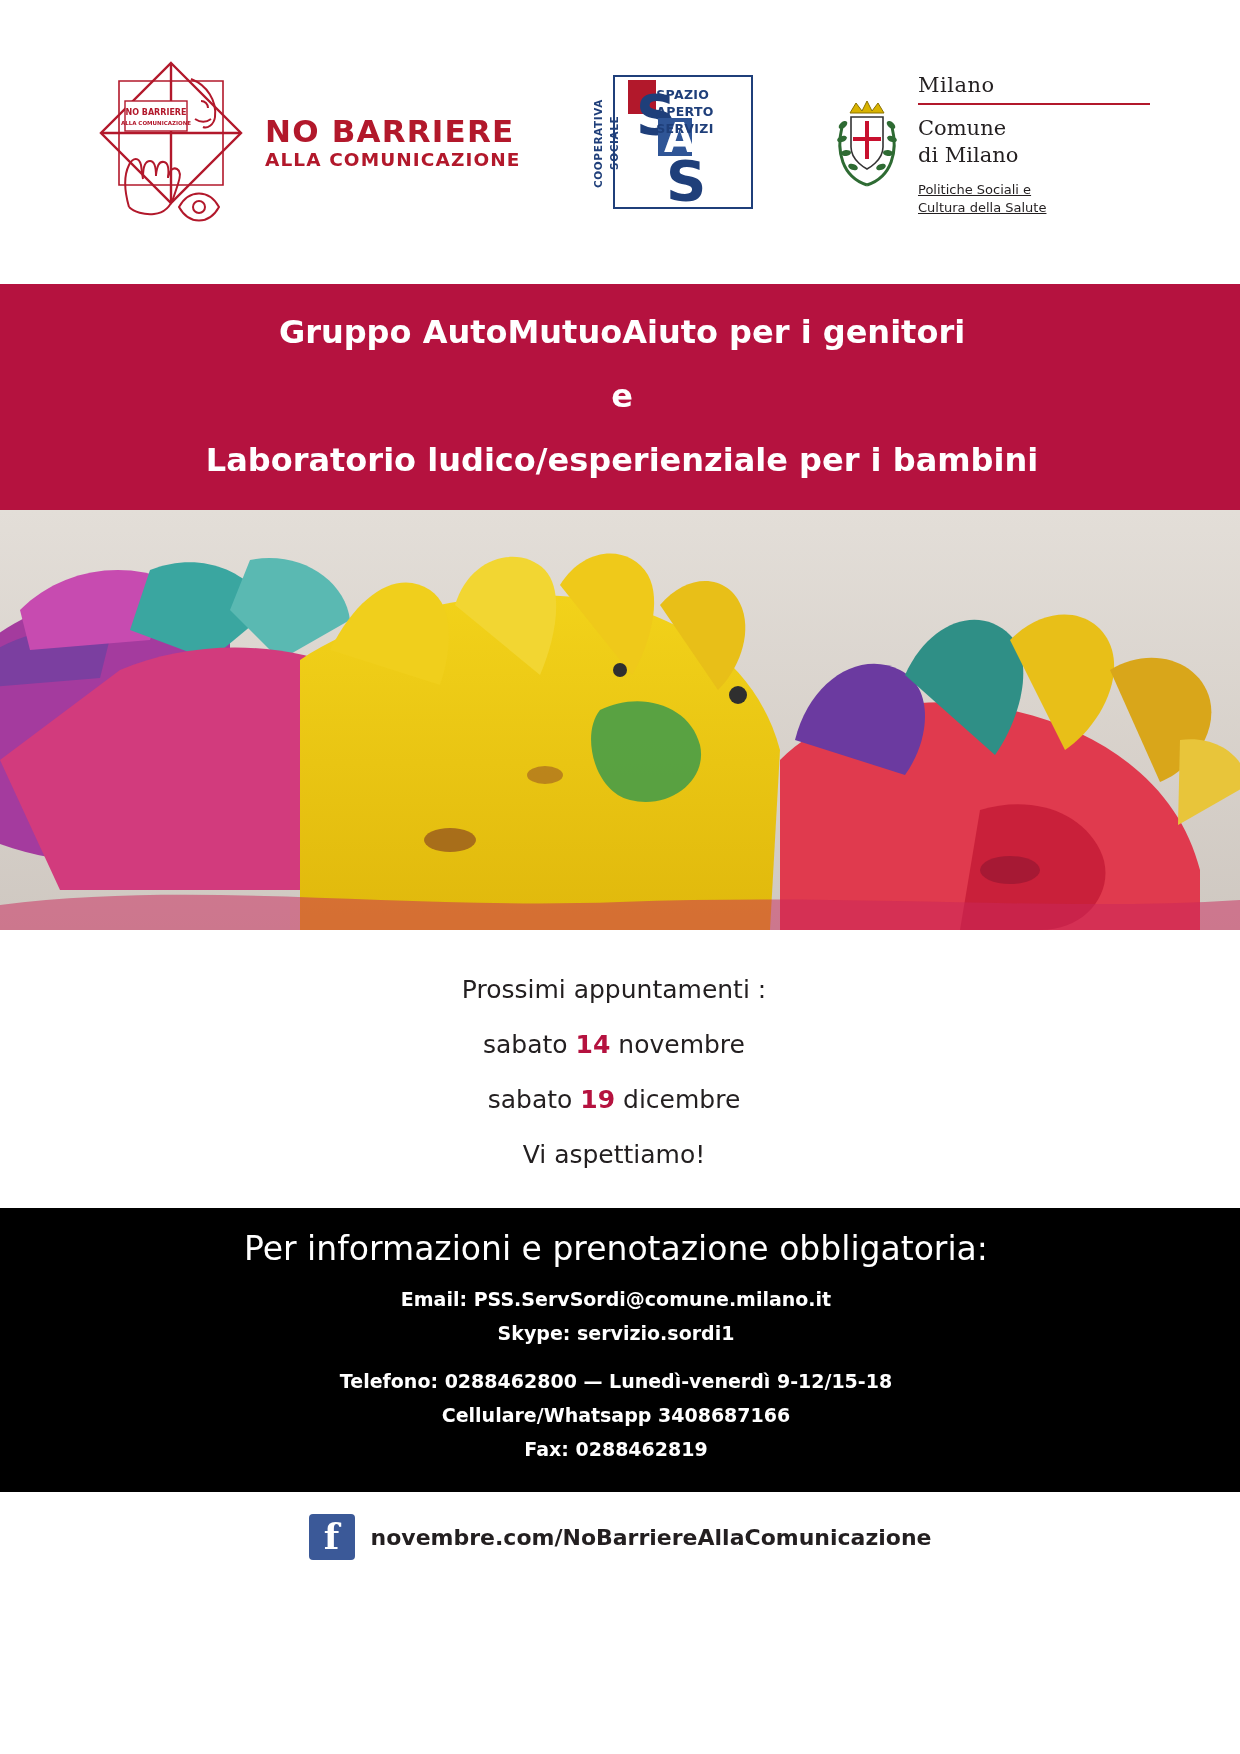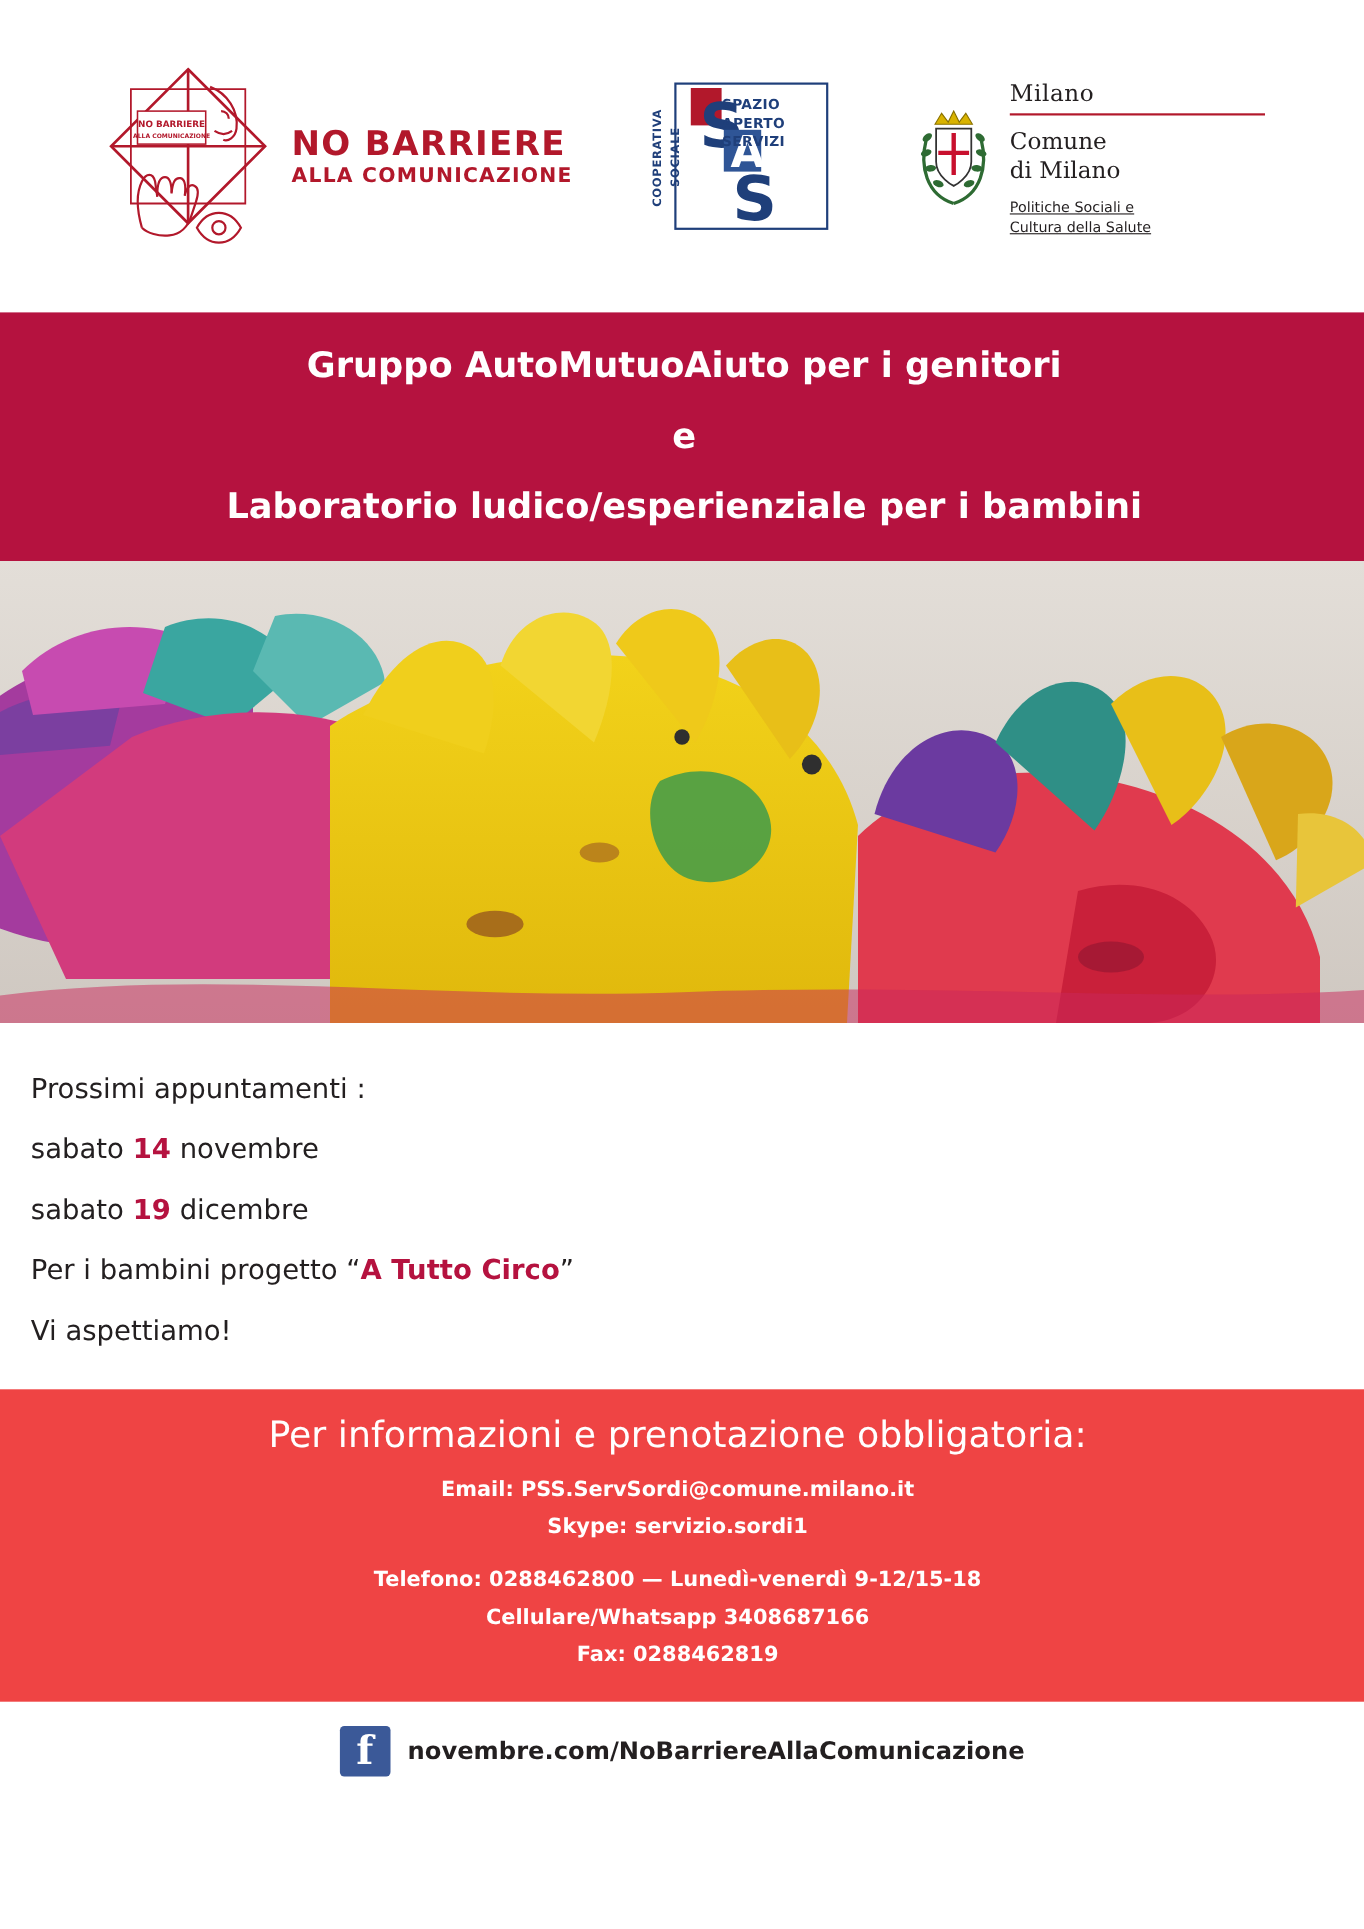--- a/index.html
+++ b/index.html
@@ -161,38 +161,39 @@
   .photo {
     position: relative;
     height: 420px;
     overflow: hidden;
     background: #d9d4cf;
   }
   .photo svg { display: block; width: 100%; height: 100%; }
 
   
   .dates {
+    text-align: center;
     padding: 32px 40px 26px 28px;
     box-sizing: border-box;
     font-size: 25px;
     line-height: 55px;
     color: #231f20;
   }
   .dates .accent {
     color: #b5123f;
     font-weight: bold;
   }
   .dates .strongred {
     color: #b5123f;
     font-weight: bold;
   }
 
   
   .info-band {
-    background: #ef4444;
+    background: #000000;
     color: #ffffff;
     text-align: center;
     padding: 18px 40px 26px 32px;
     box-sizing: border-box;
   }
   .info-band .info-title {
     font-size: 33px;
     line-height: 46px;
     margin-bottom: 10px;
   }
@@ -407,23 +408,20 @@
   </div>
 
   <div class="dates">
     <div>Prossimi appuntamenti :</div>
     <div>
       <span>sabato </span><span class="accent">14</span><span> novembre</span>
     </div>
     <div>
       <span>sabato </span><span class="accent">19</span><span> dicembre</span>
     </div>
-    <div>
-      <span>Per i bambini progetto “</span><span class="strongred">A Tutto Circo</span><span>”</span>
-    </div>
     <div>Vi aspettiamo!</div>
   </div>
 
   <div class="info-band">
     <div class="info-title">Per informazioni e prenotazione obbligatoria:</div>
     <div class="line">Email: PSS.ServSordi@comune.milano.it</div>
     <div class="line">Skype: servizio.sordi1</div>
     <div class="line sp">Telefono: 0288462800  — Lunedì-venerdì 9-12/15-18</div>
     <div class="line">Cellulare/Whatsapp 3408687166</div>
     <div class="line">Fax: 0288462819</div>

